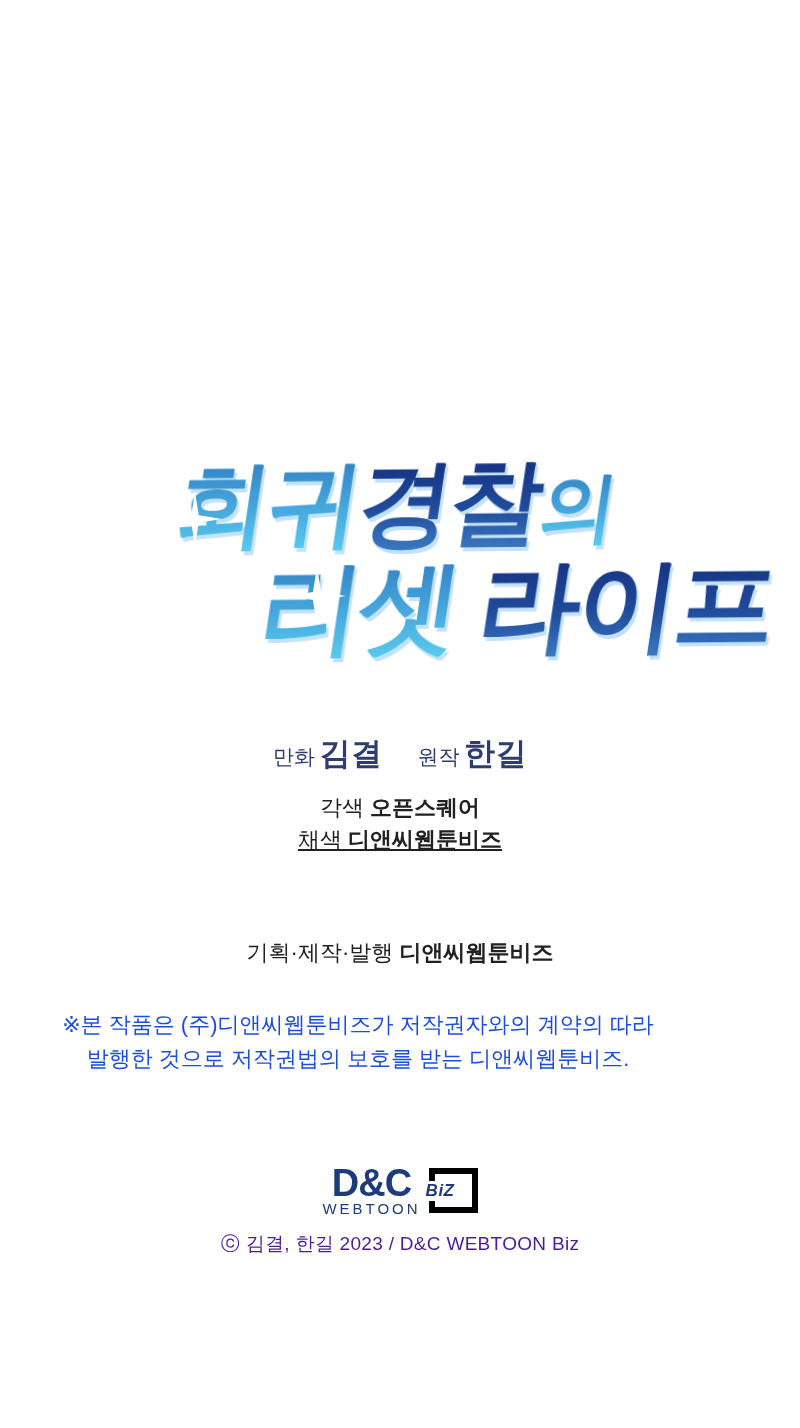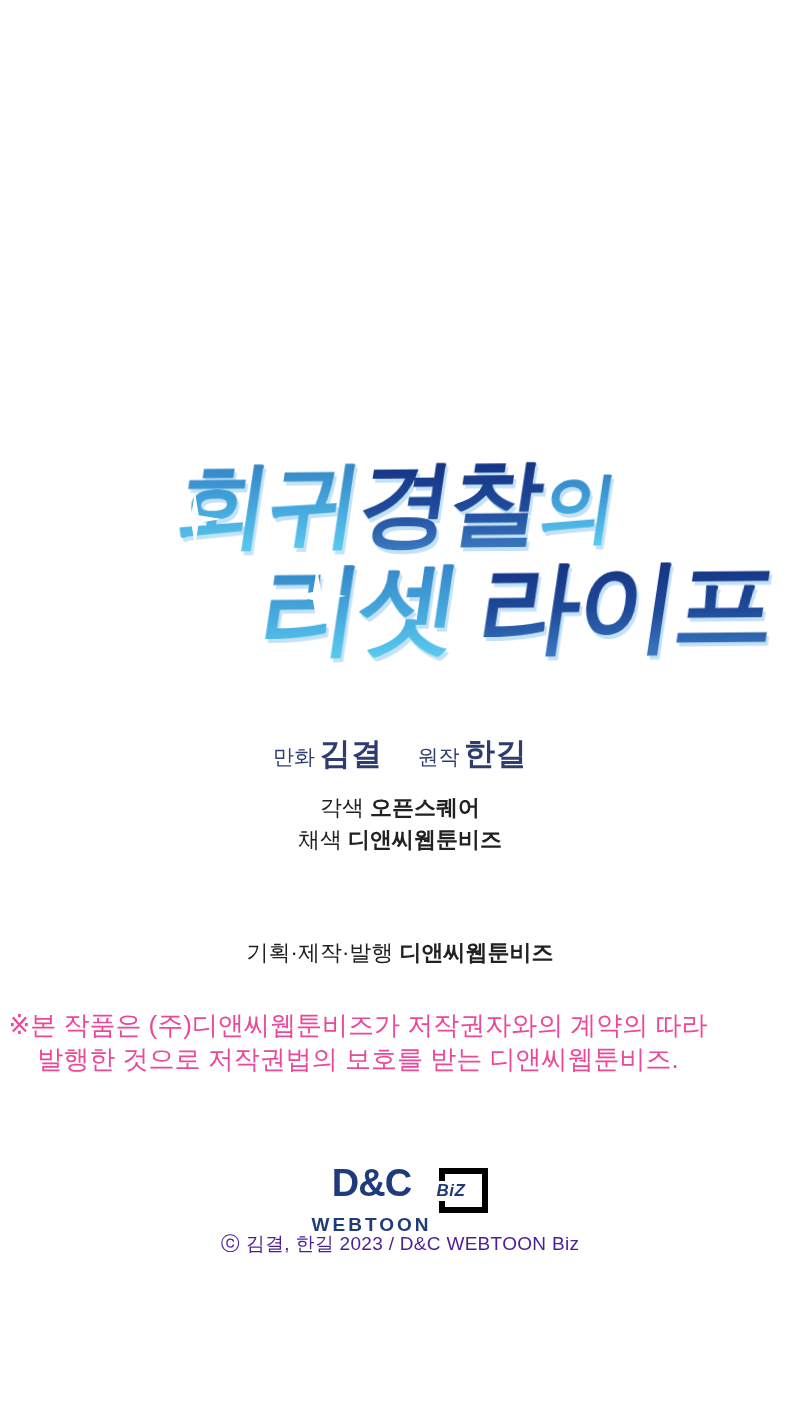--- a/index.html
+++ b/index.html
@@ -42,34 +42,34 @@
   .row{position:absolute;left:0;width:800px;text-align:center;white-space:nowrap;}
   .credit-main{top:733px;color:#2e3d6e;}
   .credit-main .lbl{font-size:21px;font-weight:400;}
   .credit-main .nm{font-size:31px;font-weight:700;letter-spacing:0.5px;}
   .credit-main .gap{display:inline-block;width:26px;}
   .credit-sub{color:#212121;font-size:22px;}
   .credit-sub .lbl{font-weight:400;}
   .credit-sub .nm{font-weight:700;}
   .credit-sub .gap{display:inline-block;width:22px;}
   .r-adapt{top:793px;}
-  .r-color{top:825px;}
+  .r-color{top:825px;text-decoration:underline;}
   .r-staff{top:903px;}
   .r-plan{top:938px;}
 
   
   .notice{position:absolute;top:1008px;left:0;width:716px;text-align:center;
-    color:#ec4899;font-size:26px;line-height:34px;}
+    color:#1d4ed8;font-size:22px;line-height:34px;}
 
   
   .pub-logo{position:absolute;top:1168px;left:0;width:800px;
     display:flex;justify-content:center;gap:8px;}
   .pub-left{text-align:center;color:#1e3c7b;}
   .pub-dc{font-size:38px;font-weight:800;line-height:0.82;letter-spacing:-1px;}
-  .pub-webtoon{font-size:19px;font-weight:700;letter-spacing:3px;margin-top:15px;}
+  .pub-webtoon{font-size:15px;font-weight:400;letter-spacing:3px;margin-top:1px;}
   .biz-box{position:relative;width:49px;height:45px;border:6px solid #000000;box-sizing:border-box;}
   .biz-text{position:absolute;left:-11px;top:50%;transform:translateY(-50%);
     background:#ffffff;color:#1e3c7b;font-weight:800;font-style:italic;
     font-size:17px;padding:0 2px;letter-spacing:0.5px;}
 
   
   .copyright{position:absolute;top:1231px;left:0;width:800px;text-align:center;
     color:#4c1d95;font-size:19px;letter-spacing:0.3px;}
 </style>
 </head>

